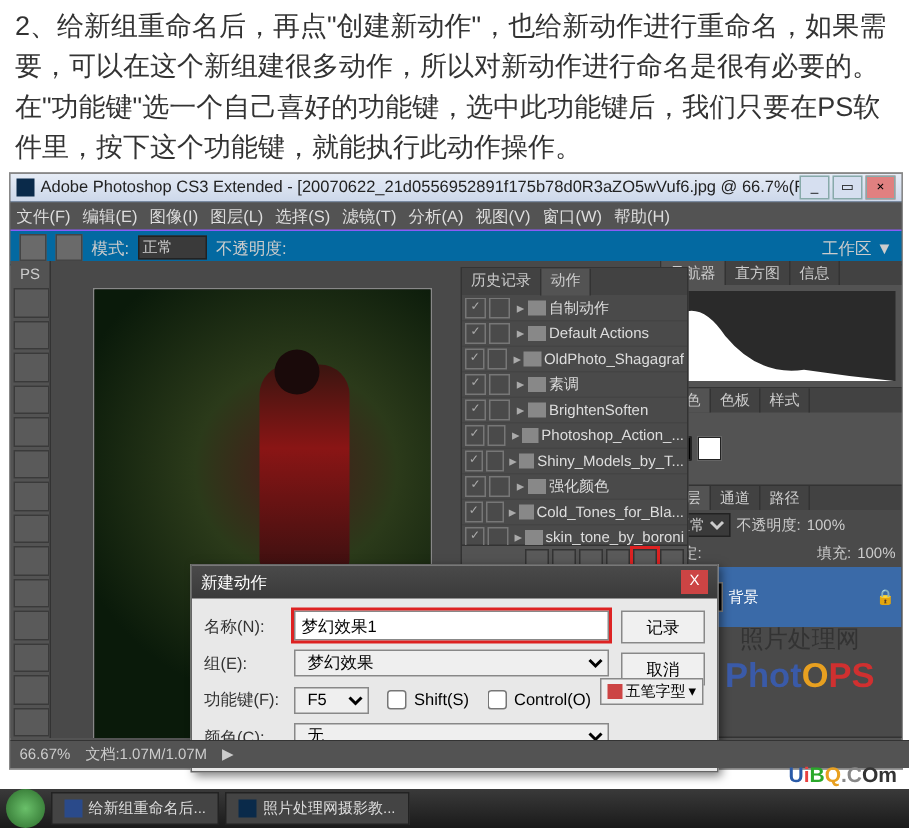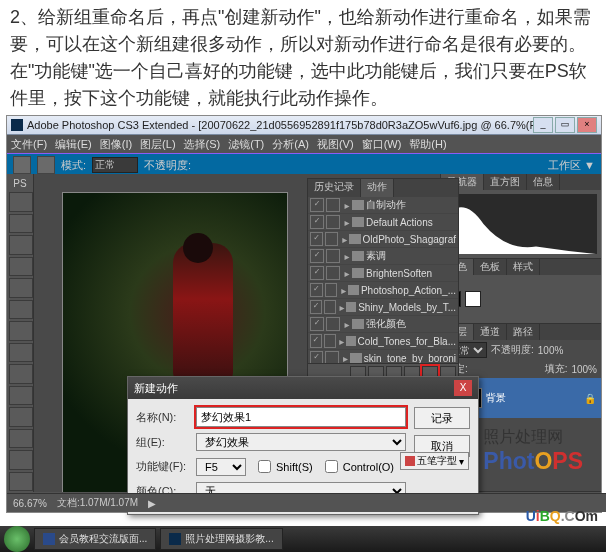--- a/index.html
+++ b/index.html
@@ -60,21 +60,21 @@
 .dlgrow{display:flex;align-items:center;margin-bottom:6px;gap:4px}
 .dlgrow label{width:56px;text-align:left;color:#333}
 .dlgrow input[type=text],.dlgrow select{flex:1;height:18px;border:1px solid #888;padding:0 4px;font-size:11px}
 .dlgrow input.name{outline:2px solid #d22}
 .dlgrow .chklbl{display:flex;align-items:center;gap:2px;margin-left:4px}
 .dlgbtns{width:56px;display:flex;flex-direction:column;gap:6px}
 .dlgbtns button{height:22px;border:1px solid #888;background:#f0f0f0;font-size:11px}
 .arrow{position:absolute;left:280px;top:260px;width:180px;height:30px;pointer-events:none}
 .arrow svg{width:100%;height:100%}
 .statusbar{position:absolute;left:0;bottom:0;height:18px;width:100%;background:#535353;border-top:1px solid #333;display:flex;align-items:center;padding:0 6px;font-size:10px;color:#ccc;gap:10px}
-.watermark{position:absolute;right:18px;bottom:37px;font-size:10px;text-align:left}
+.watermark{position:absolute;right:18px;bottom:48px;font-size:10px;text-align:center}
 .watermark .ch{font-family:"SimSun";color:#333;font-size:16px}
 .watermark .logo{font-size:23px;font-weight:bold}
 .watermark .logo .ph{color:#3a5aa8}.watermark .logo .o{color:#e8a020}.watermark .logo .ps{color:#d03030}
 .taskbar{position:absolute;left:0;bottom:0;width:606px;height:26px;background:linear-gradient(#3a3a3a,#1a1a1a);display:flex;align-items:center;padding:0 4px;gap:4px}
 .startbtn{width:26px;height:26px;border-radius:50%;background:radial-gradient(#6ac06a,#2a6a2a)}
 .taskitem{height:20px;padding:0 8px;background:#444;border:1px solid #222;color:#ddd;font-size:10px;display:flex;align-items:center;gap:4px}
 .taskitem .ico{width:12px;height:12px;background:#2a4a8a}
 .footer{position:absolute;right:8px;bottom:28px;font-size:14px;font-weight:bold}
 .footer .u{color:#2a5aa8}.footer .i{color:#e84040}.footer .b{color:#2aa82a}.footer .q{color:#e8a020}.footer .c{color:#888}.footer .om{color:#333}
 .imeind{position:absolute;right:132px;bottom:42px;height:16px;background:#eee;border:1px solid #888;font-size:10px;padding:0 4px;display:flex;align-items:center;gap:2px}
@@ -346,21 +346,21 @@
   <div class="watermark">
     <div class="ch">照片处理网</div>
     <div class="logo"><span class="ph">Phot</span><span class="o">O</span><span class="ps">PS</span></div>
   </div>
 </div>
 
 <div class="taskbar">
   <div class="startbtn"></div>
   <div class="taskitem">
         <span class="ico"></span>
-        <span>会员教程交流版面...</span>
+        <span>给新组重命名后...</span>
       </div>
   <div class="taskitem">
         <span class="ico" style="background:#0a2a4a"></span>
         <span>照片处理网摄影教...</span>
       </div>
 </div>
 
 <div class="footer">
   <span class="u">U</span><span class="i">i</span><span class="b">B</span><span class="q">Q</span><span class="c">.C</span><span class="om">Om</span>
 </div>

